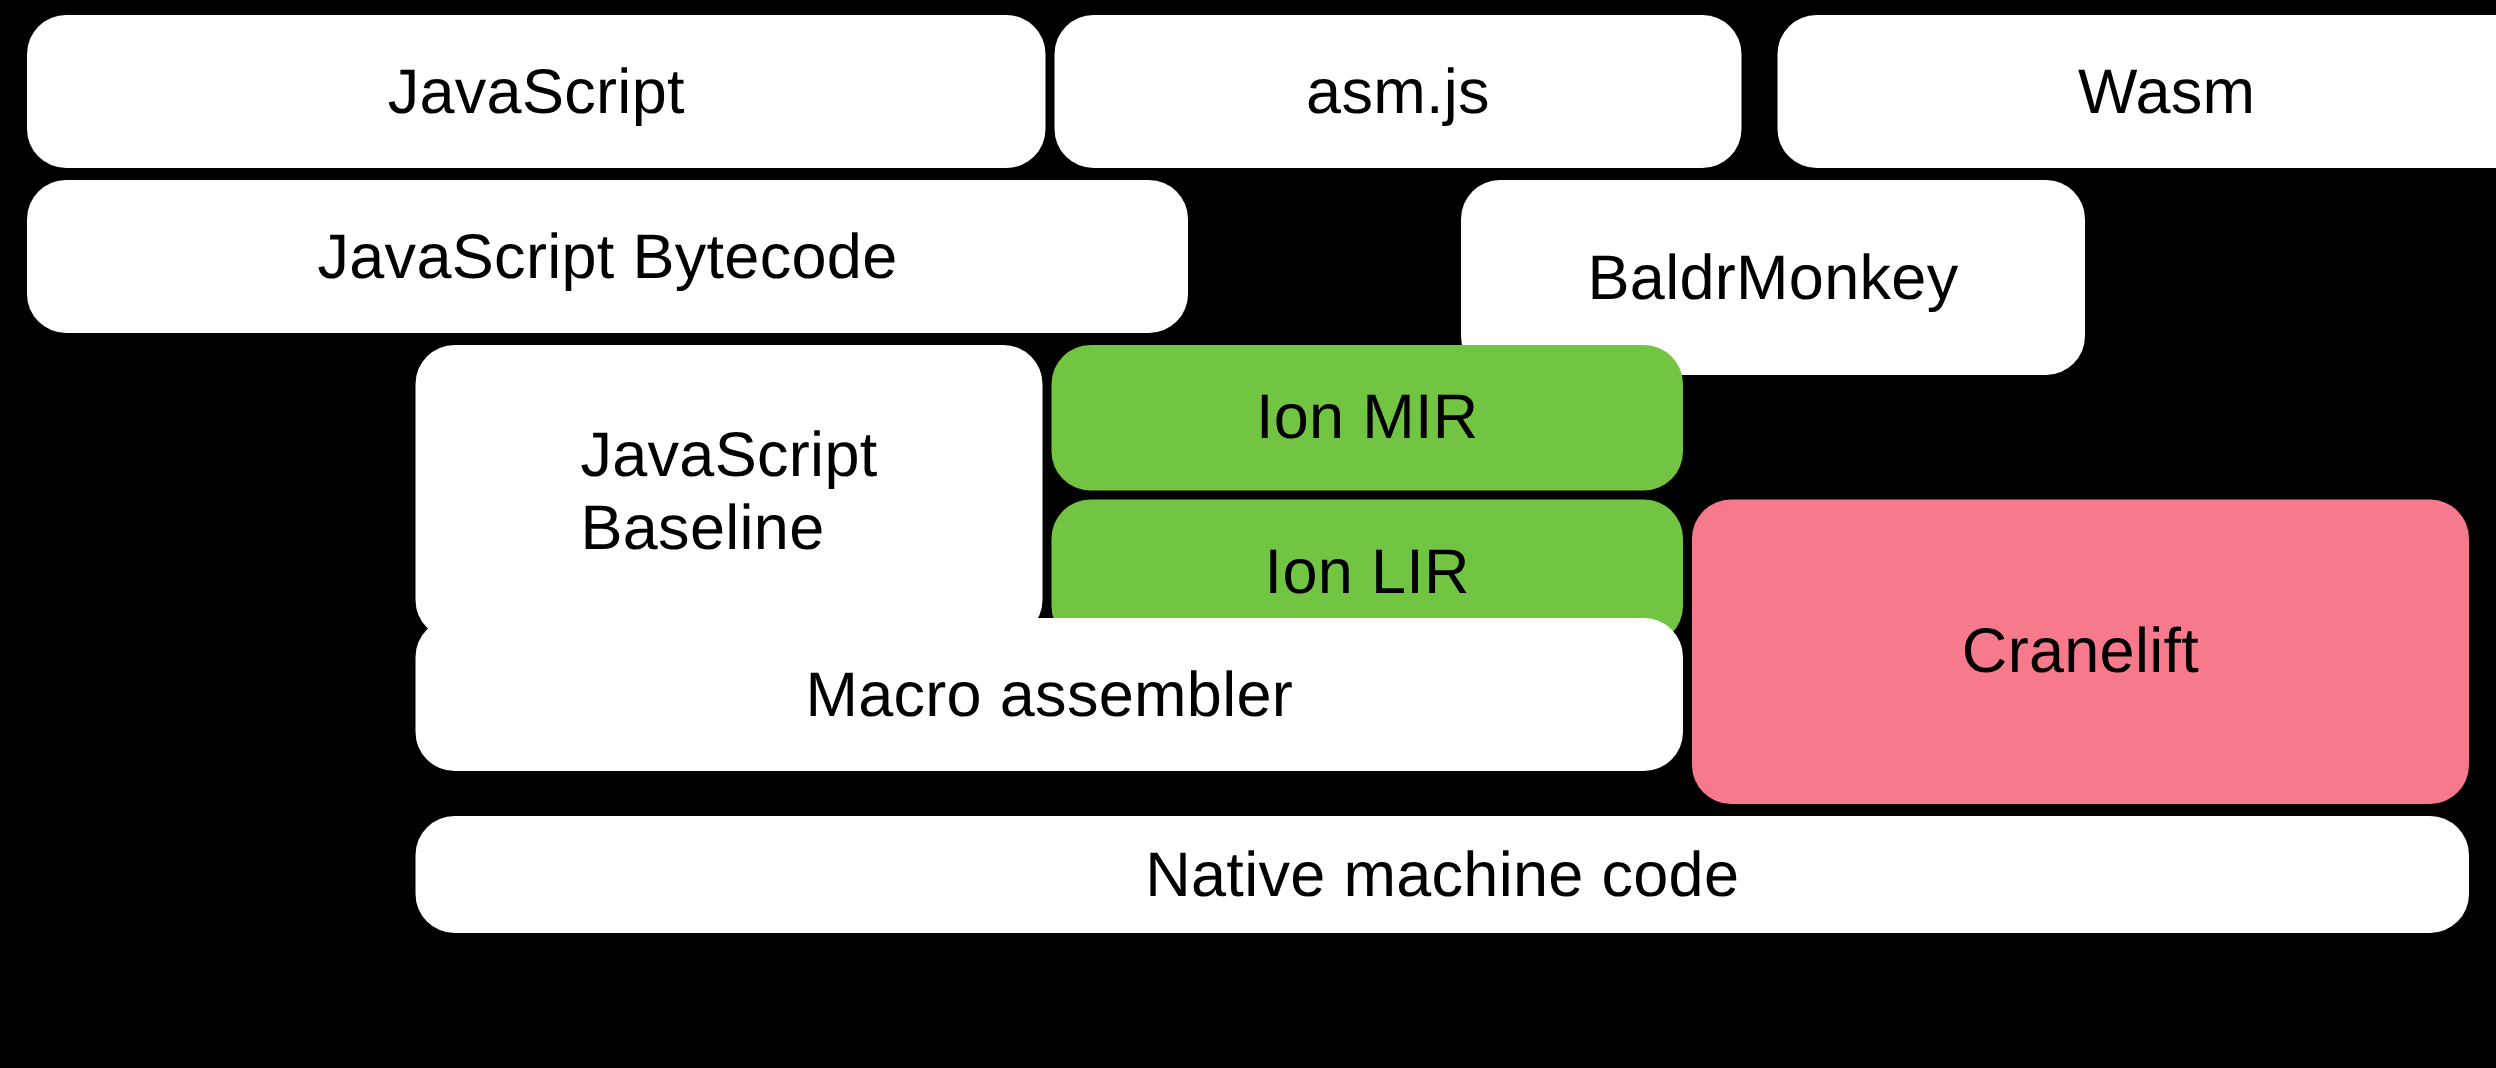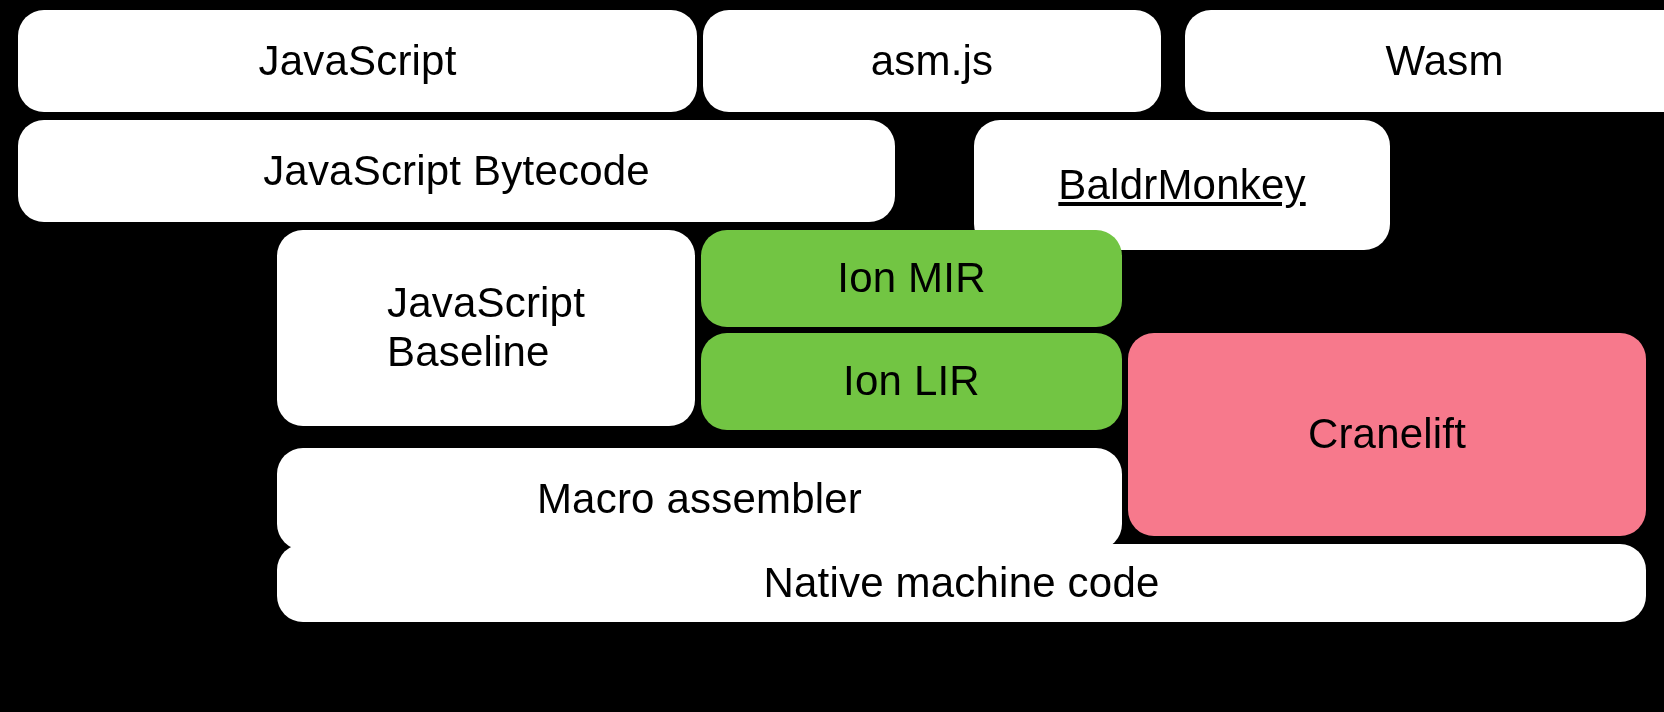--- a/index.html
+++ b/index.html
@@ -39,22 +39,22 @@
   .fill-green  { background: #72c543; }
   .fill-pink   { background: #f7798c; }
 </style>
 </head>
 <body>
 
 <div id="diagram" style="background: rgb(0, 0, 0);">
     <div class="node fill-white" style="left: 18px; top: 10px; width: 679px; height: 102px;">JavaScript</div>
     <div class="node fill-white" style="left: 703px; top: 10px; width: 458px; height: 102px;">asm.js</div>
     <div class="node fill-white" style="left: 1185px; top: 10px; width: 519px; height: 102px;">Wasm</div>
-    <div class="node fill-white" style="left: 18px; top: 120px; width: 877px; height: 102px; border-radius: 26px;">JavaScript Bytecode</div>
-    <div class="node fill-white" style="left: 974px; top: 120px; width: 416px; height: 130px; text-decoration: underline;">BaldrMonkey</div>
+    <div class="node fill-white" style="left: 18px; top: 120px; width: 774px; height: 102px; border-radius: 26px;">JavaScript Bytecode</div>
+    <div class="node fill-white" style="left: 974px; top: 120px; width: 416px; height: 130px;">BaldrMonkey</div>
     <div class="node fill-white" style="left: 277px; top: 230px; width: 418px; height: 196px;">JavaScript
 Baseline</div>
     <div class="node fill-green" style="left: 701px; top: 230px; width: 421px; height: 97px;">Ion MIR</div>
     <div class="node fill-green" style="left: 701px; top: 333px; width: 421px; height: 97px;">Ion LIR</div>
     <div class="node fill-pink" style="left: 1128px; top: 333px; width: 518px; height: 203px;">Cranelift</div>
-    <div class="node fill-white" style="left: 277px; top: 448px; width: 845px; height: 102px;">Macro assembler</div>
+    <div class="node fill-white" style="left: 277px; top: 412px; width: 845px; height: 102px;">Macro assembler</div>
     <div class="node fill-white" style="left: 277px; top: 544px; width: 1369px; height: 78px;">Native machine code</div>
   </div>
 
 </body></html>

